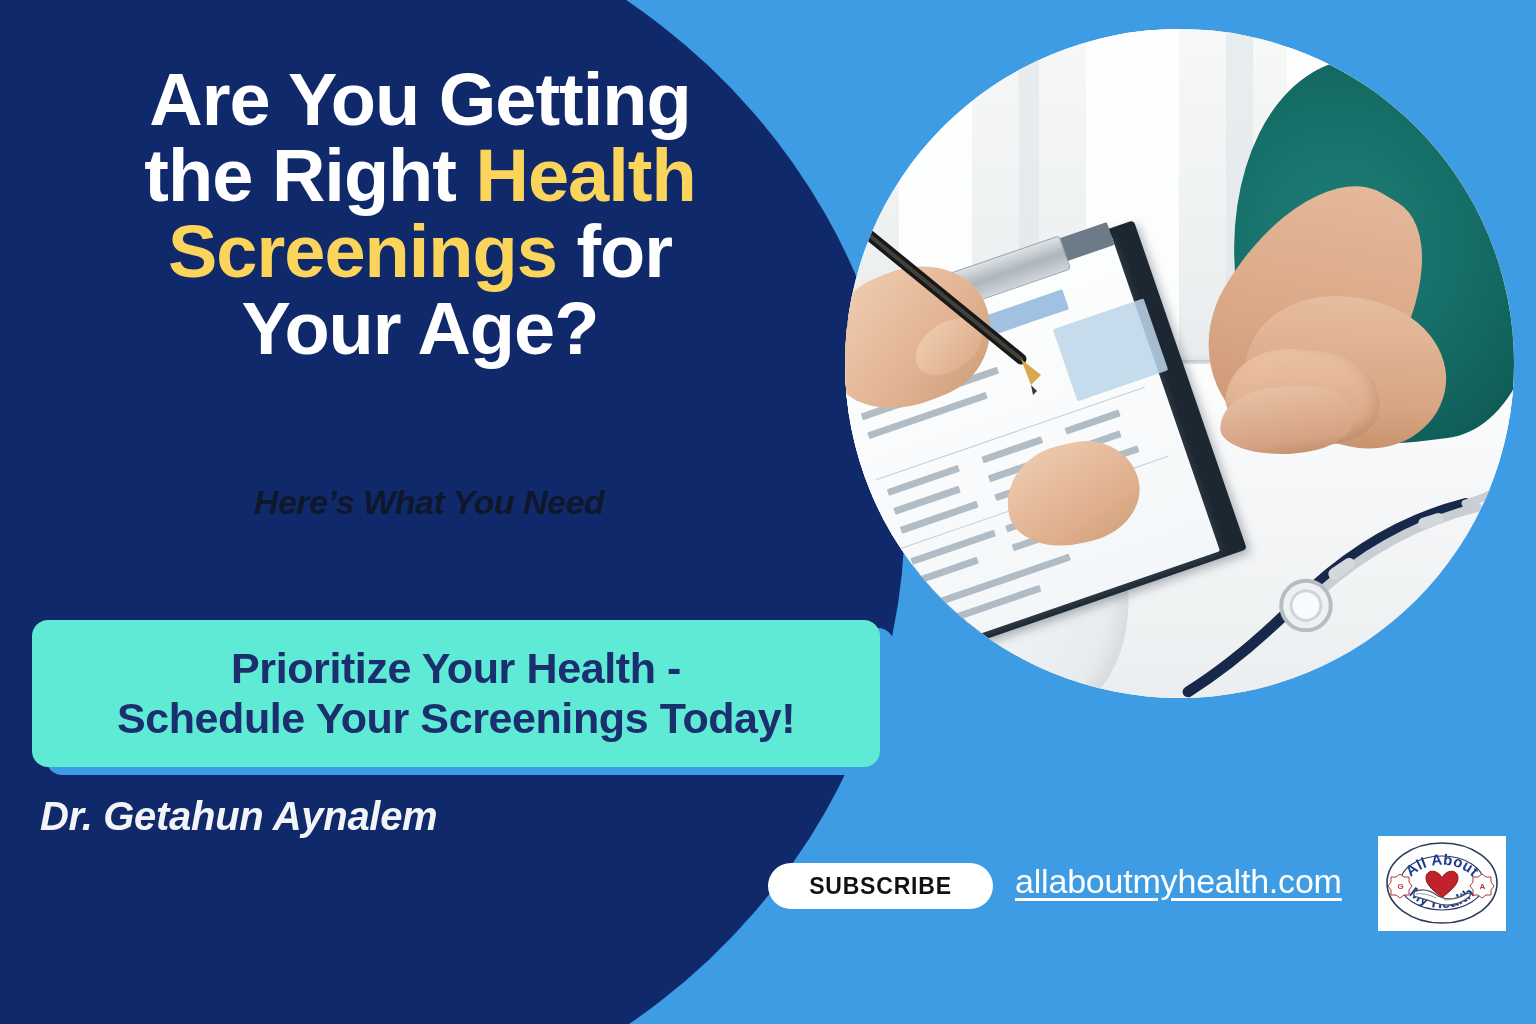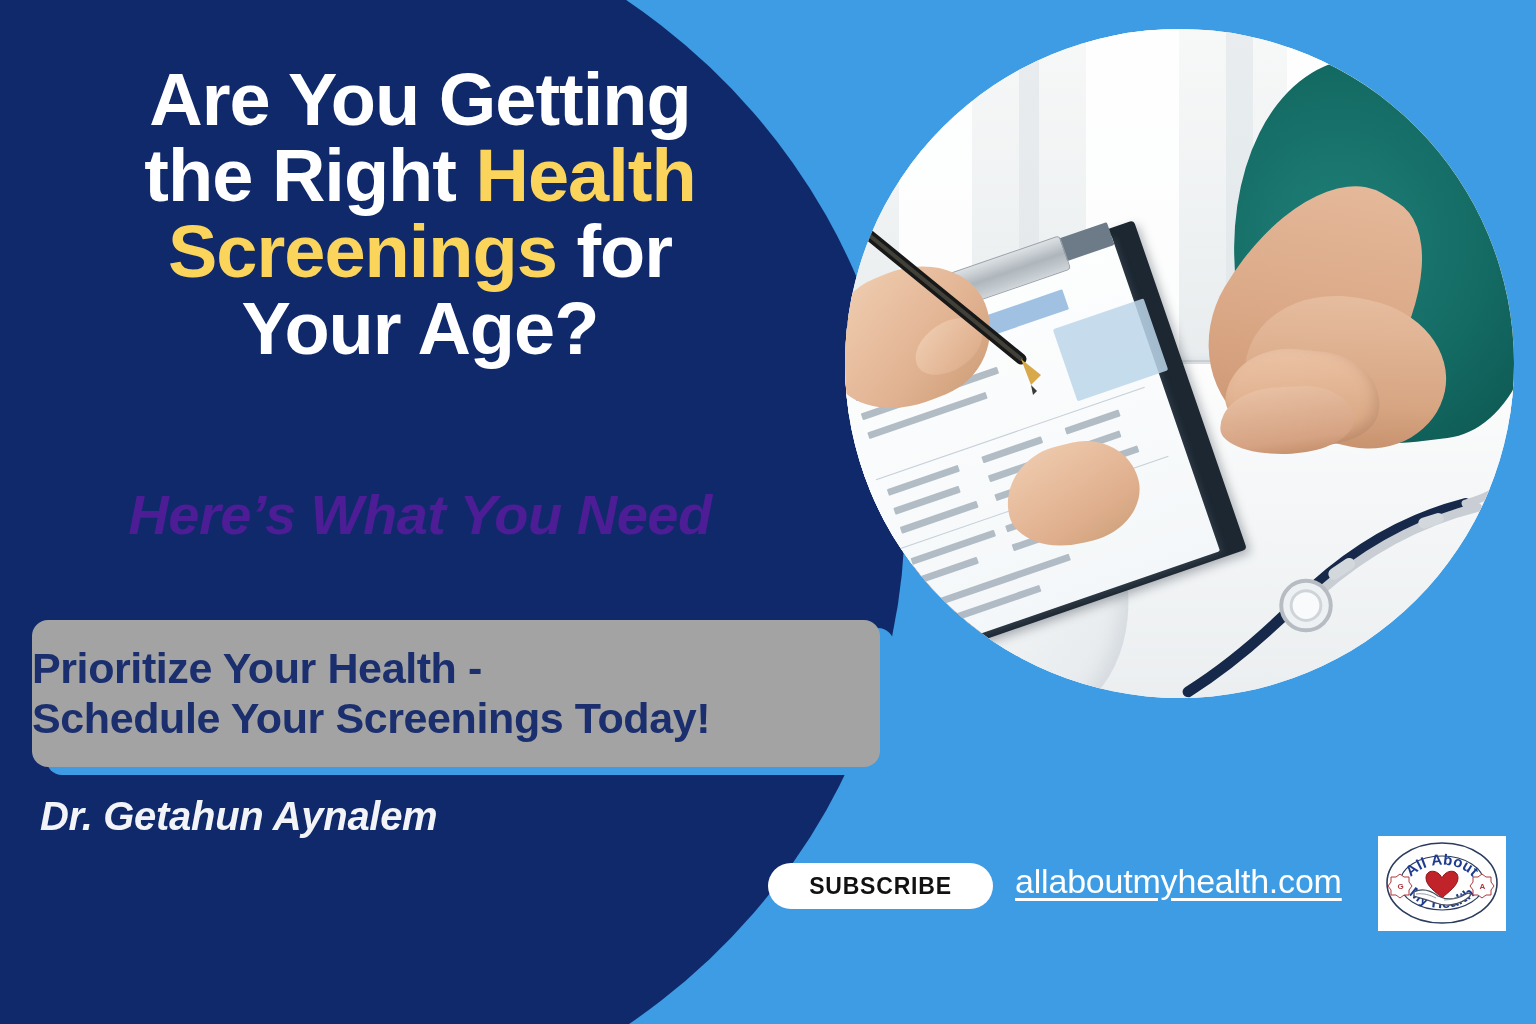--- a/index.html
+++ b/index.html
@@ -126,37 +126,37 @@
     text-align:center;
     font-weight:bold;
     font-size:74px;
     line-height:1.03;
     color:#ffffff;
     letter-spacing:-1px;
   }
   .headline .hl{color:#fbd45c;}
 
   .subtitle{
-    position:absolute;left:40px;top:484px;width:760px;
+    position:absolute;left:49px;top:484px;width:760px;
     text-align:center;
     font-style:italic;font-weight:bold;
-    font-size:56px;line-height:1.1;
-    color:#4c1d95;
+    font-size:34px;line-height:1.1;
+    color:#0f172a;
     letter-spacing:-.5px;
   }
 
   .cta-wrap{position:absolute;left:32px;top:620px;width:862px;height:155px;}
   .cta-shadow{
     position:absolute;left:14px;top:8px;width:848px;height:147px;
     background:#3d9ce3;border-radius:16px;
   }
   .cta-box{
     position:absolute;left:0;top:0;width:848px;height:147px;
-    background:#a3a3a3;border-radius:16px;
-    display:flex;flex-direction:column;align-items:flex-start;justify-content:center;
+    background:#5eead4;border-radius:16px;
+    display:flex;flex-direction:column;align-items:center;justify-content:center;
   }
   .cta-line{
     font-weight:bold;font-size:43px;line-height:1.16;
     color:#1b2f6e;letter-spacing:-.4px;white-space:nowrap;
   }
 
   .author{
     position:absolute;left:40px;top:794px;width:760px;
     text-align:left;
     font-style:italic;font-weight:bold;

